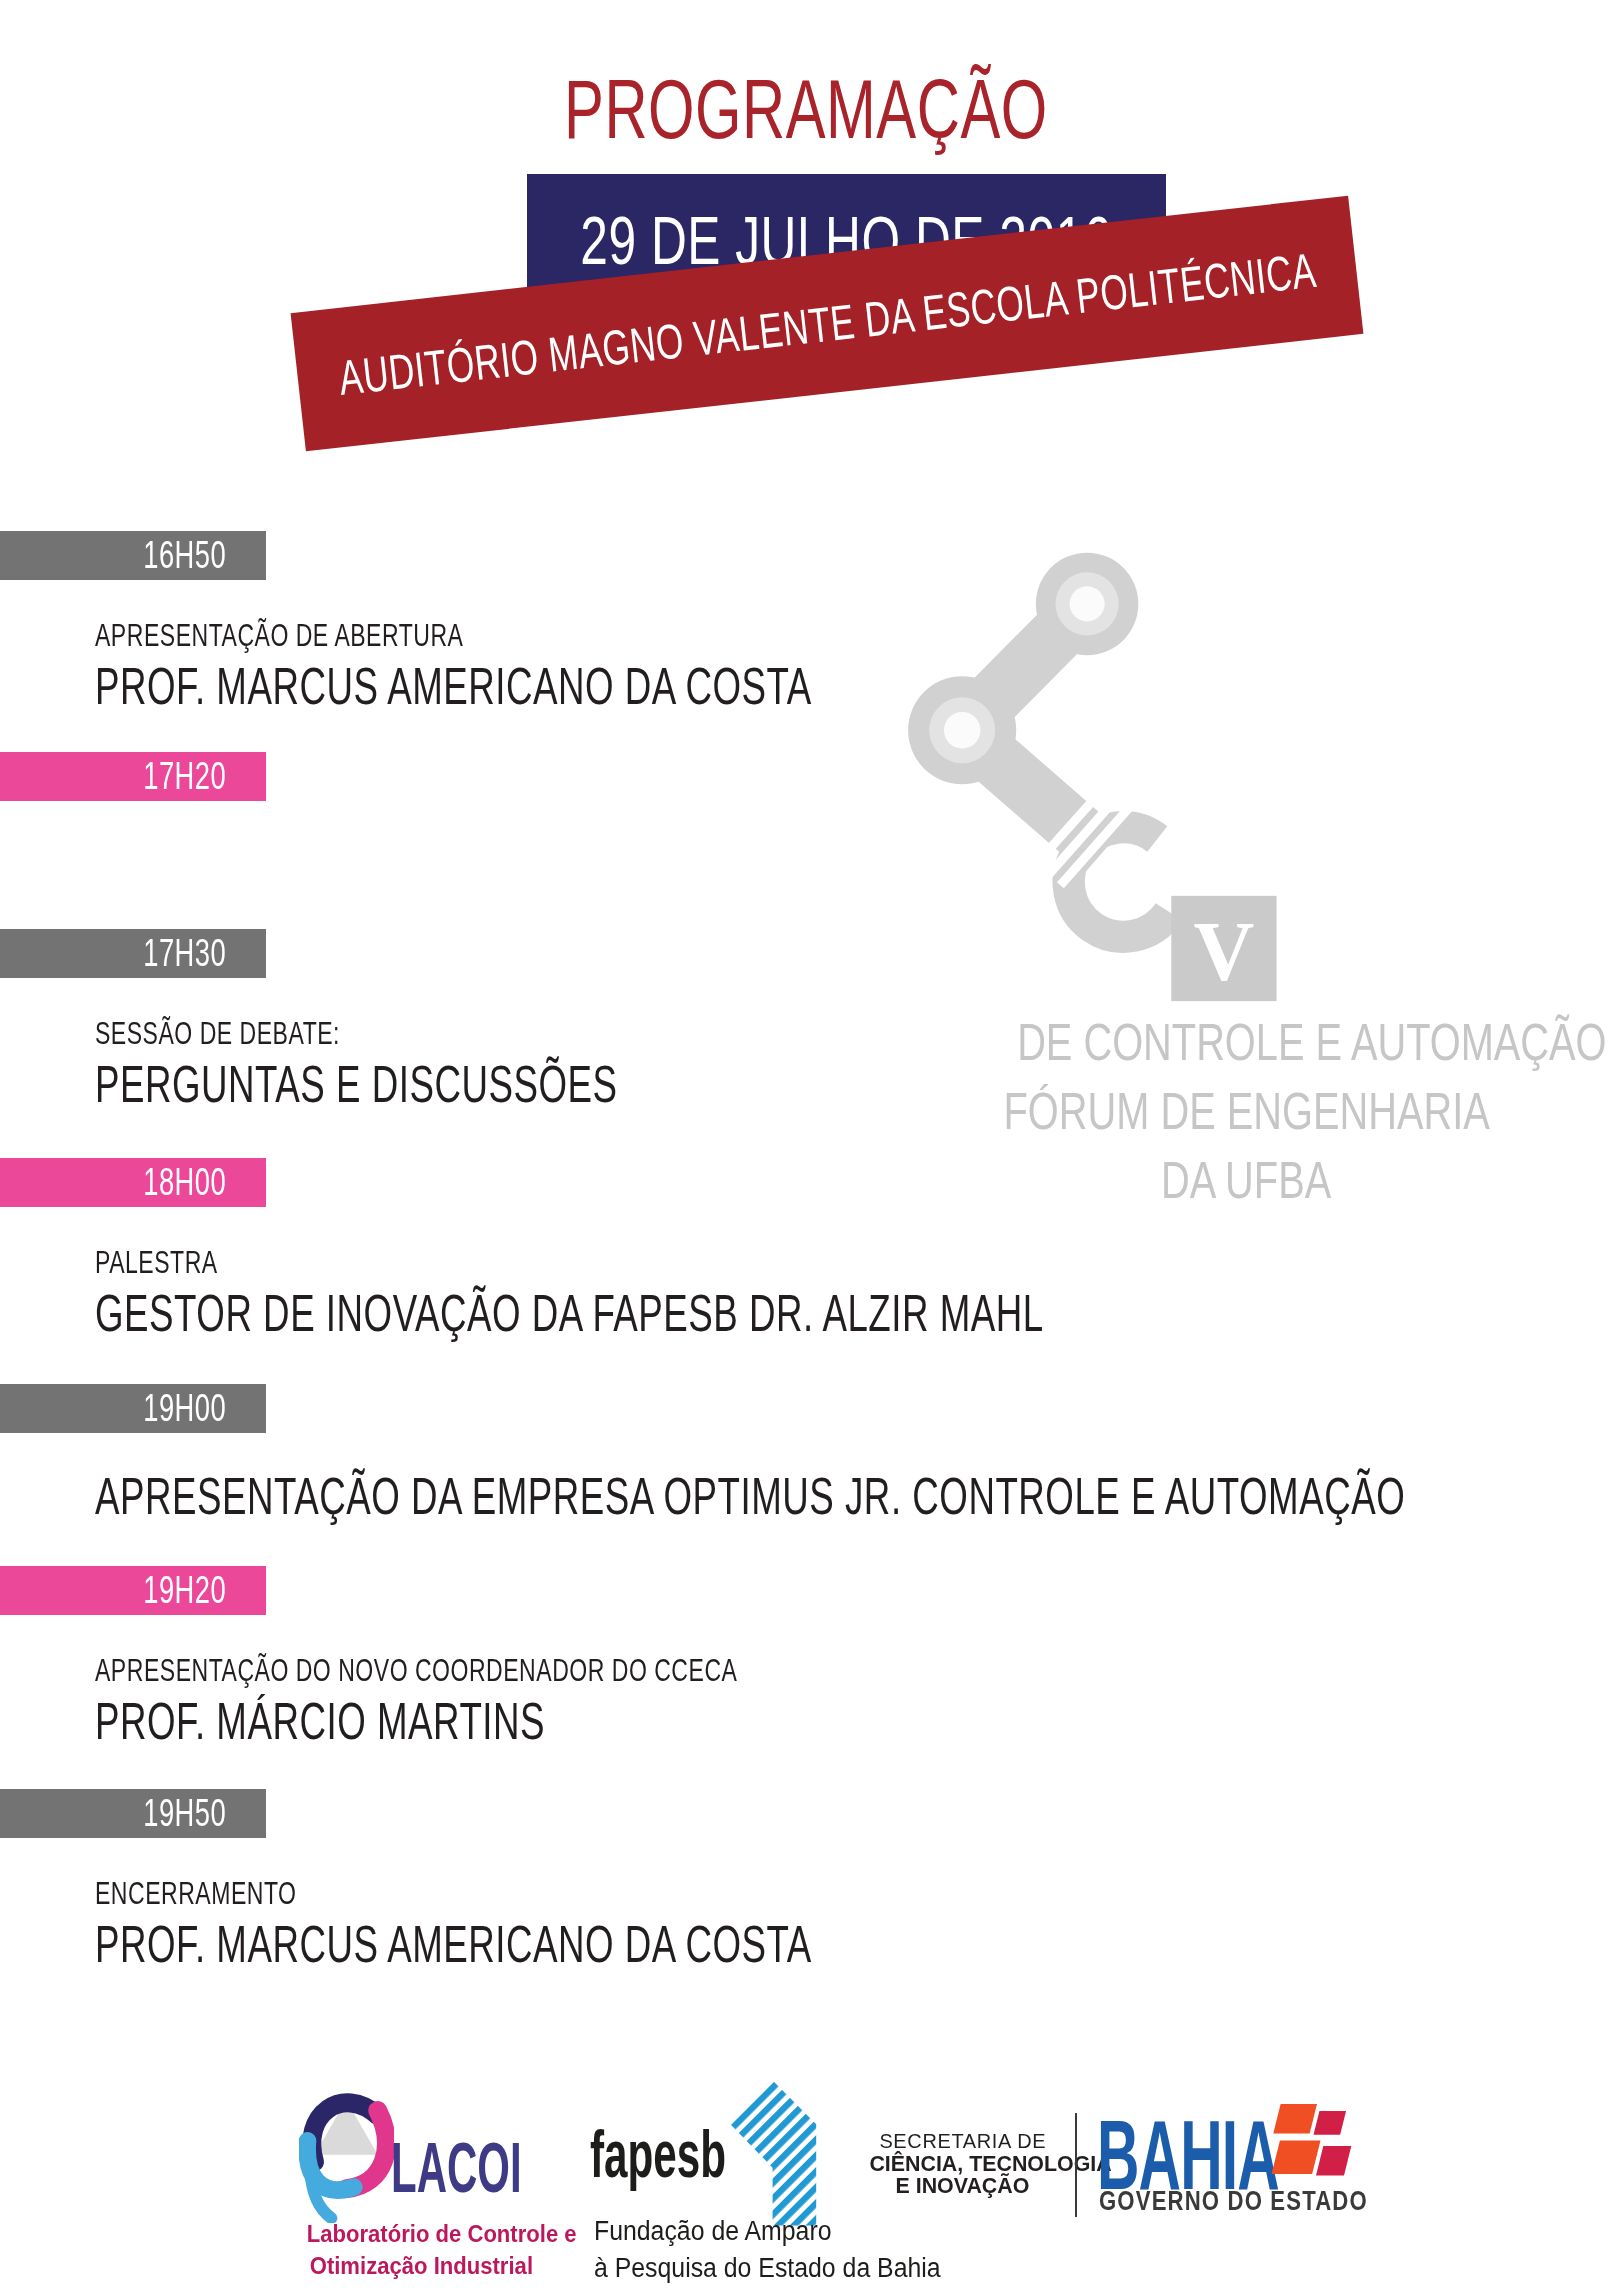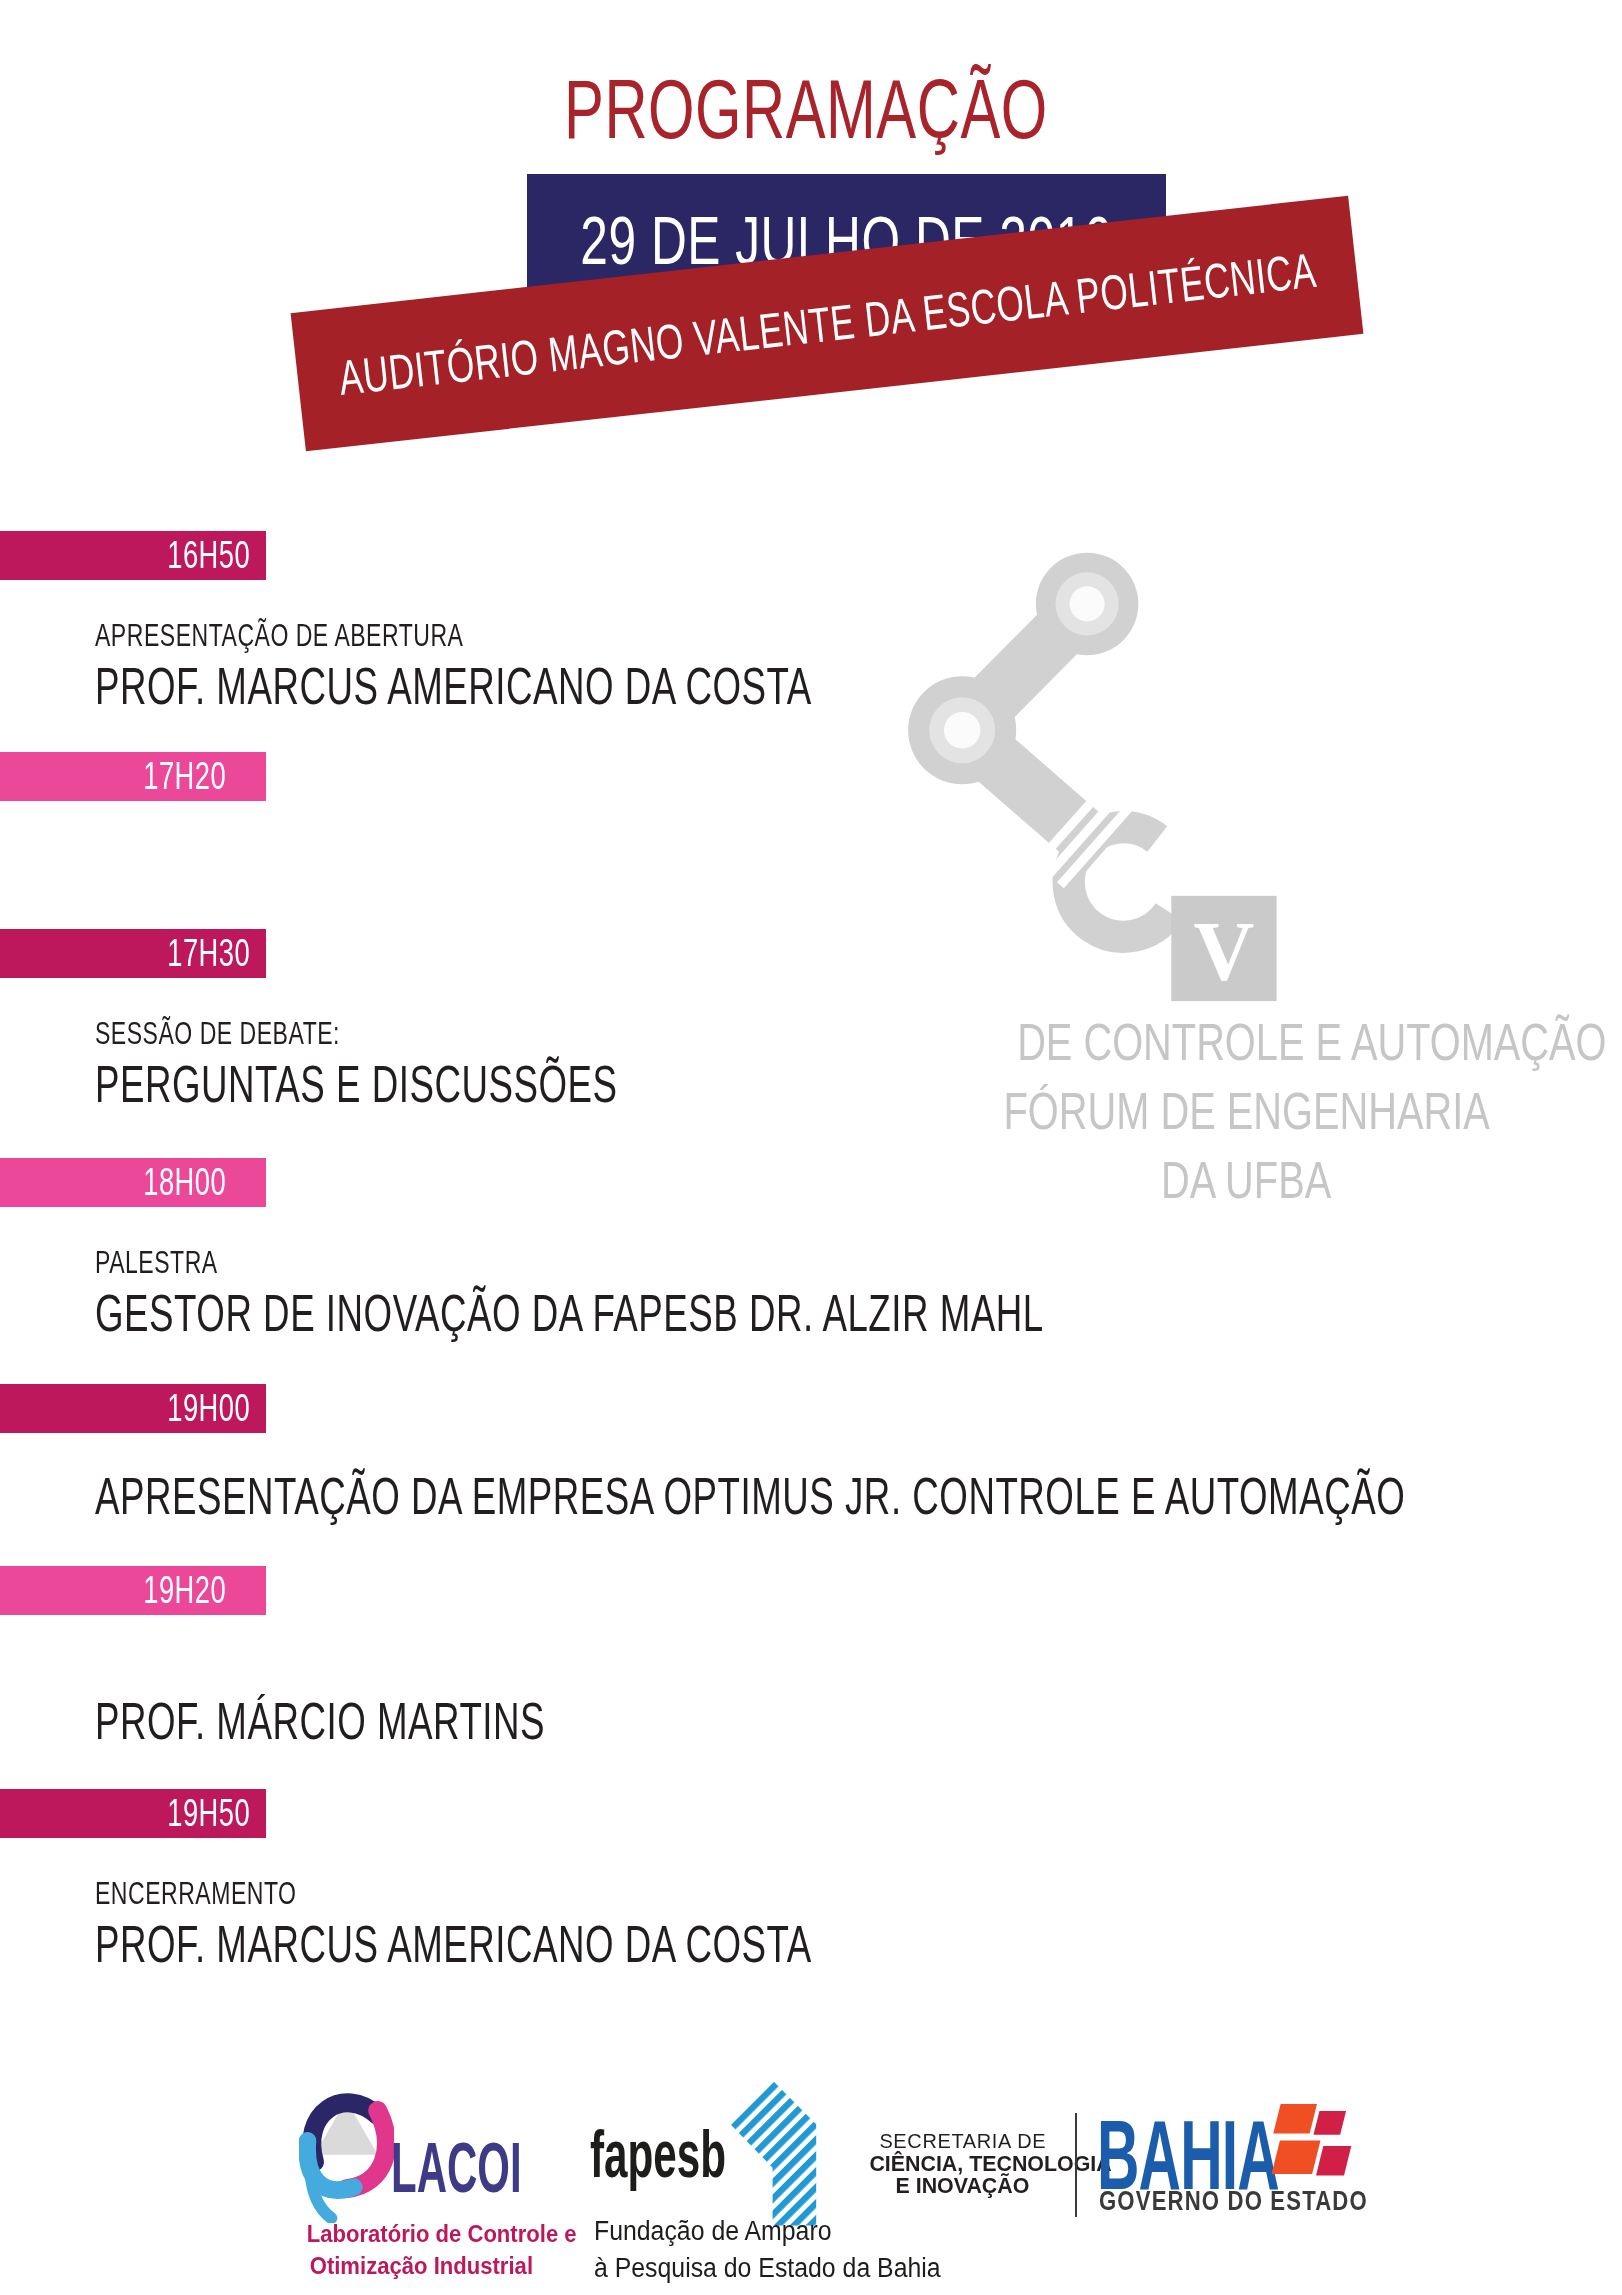--- a/index.html
+++ b/index.html
@@ -25,21 +25,21 @@
   .venue-banner span{font-size:49px;color:#ffffff;}
 
   
   .robot{position:absolute;left:892px;top:535px;}
   .forum{position:absolute;left:934px;top:1015px;width:625px;text-align:center;line-height:56px;}
   .forum div span{font-size:51px;color:#c7c6c6;transform:scaleX(0.78);transform-origin:center center;display:inline-block;white-space:nowrap;}
 
   
   .slot{position:absolute;left:0;width:1623px;height:218px;}
   .bar{position:absolute;left:0;top:0;width:266px;height:49px;display:flex;align-items:center;justify-content:center;padding-left:103px;box-sizing:border-box;}
-  .bar.navy{background:#be185d;justify-content:flex-end;}
+  .bar.navy{background:#737373;}
   .bar.red{background:#ec4899;}
   .bar span{font-size:38px;color:#ffffff;transform-origin:center center;}
   .small-label{position:absolute;left:95px;top:86px;}
   .small-label span{font-size:32px;font-weight:400;}
   .big-label{position:absolute;left:95px;top:126px;}
   .slot.compact .big-label{top:83px;}
   .big-label span{font-size:51px;font-weight:400;}
   .small-label:empty,.small-label span:empty{display:none;}
 
   
@@ -141,20 +141,21 @@
         <span class="cond-c">19H00</span>
       </div>
     <div class="small-label"></div>
     <div class="big-label"><span class="cond">APRESENTAÇÃO DA EMPRESA OPTIMUS JR. CONTROLE E AUTOMAÇÃO</span></div>
   </div>
 
   <div class="slot" style="top:1566px">
     <div class="bar red">
         <span class="cond-c">19H20</span>
       </div>
+    <div class="small-label"><span class="cond">APRESENTAÇÃO DO NOVO COORDENADOR DO CCECA</span></div>
     <div class="big-label"><span class="cond">PROF. MÁRCIO MARTINS</span></div>
   </div>
 
   <div class="slot" style="top:1789px">
     <div class="bar navy">
         <span class="cond-c">19H50</span>
       </div>
     <div class="small-label"><span class="cond">ENCERRAMENTO</span></div>
     <div class="big-label"><span class="cond">PROF. MARCUS AMERICANO DA COSTA</span></div>
   </div>

